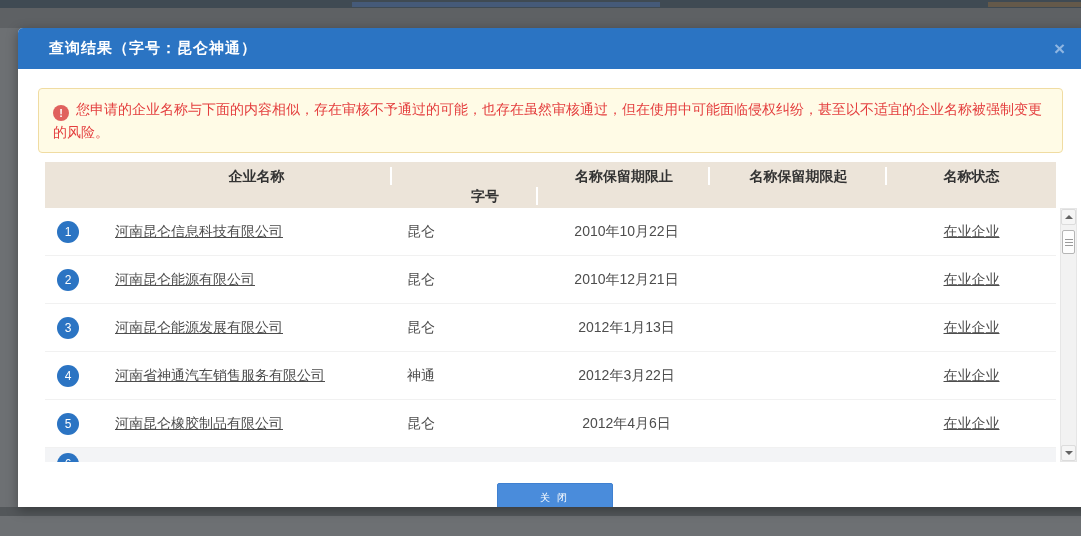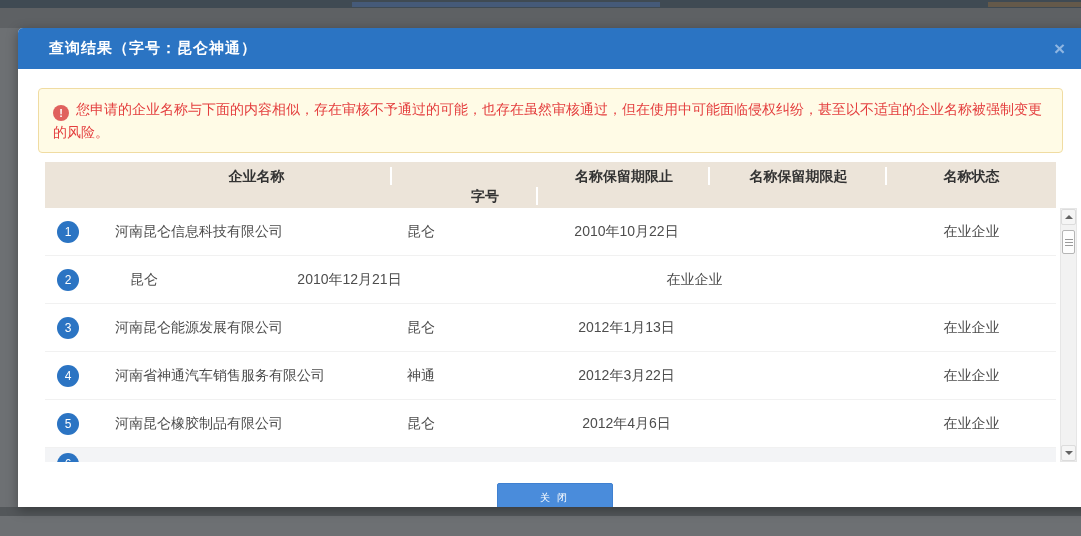--- a/index.html
+++ b/index.html
@@ -70,26 +70,26 @@
   .row-partial {
     height:14px; background:#f3f4f6; border-bottom:none; align-items:flex-start;
   }
   .c-num { width:70px; display:flex; }
   .badge {
     width:22px; height:22px; border-radius:50%; background:#2b74c3;
     color:#fff; font-size:12px; display:flex; align-items:center; justify-content:center;
     margin-left:12px; flex-shrink:0;
   }
   .row-partial .badge { margin-top:5px; }
-  .c-name   { width:277px; text-align:left; color:#4d4d4d; }
+  .c-name   { width:277px; text-align:left; color:#4d4d4d;text-decoration:underline; }
   .c-zihao  { width:146px; padding-left:15px; color:#4d4d4d; }
   .c-from   { width:177px; text-align:center; color:#4d4d4d; }
   .c-to     { width:172px; text-align:center; color:#4d4d4d; }
   .c-status { width:169px; text-align:center; }
-  .status-link { color:#4d4d4d; cursor:pointer; }
+  .status-link { color:#4d4d4d; text-decoration:underline; cursor:pointer; }
 
   
   .scrollbar {
     position:absolute; left:1015px; top:46px; width:17px; height:254px;
     background:#f2f2f2; border:1px solid #e6e6e6;
   }
   .sb-btn {
     position:absolute; left:0; width:15px; height:16px; background:#f5f5f5;
     border:1px solid #dcdcdc; border-radius:2px;
     display:flex; align-items:center; justify-content:center; cursor:pointer;
@@ -158,20 +158,21 @@
         <div class="c-zihao">昆仑</div>
         <div class="c-from">2010年10月22日</div>
         <div class="c-to"></div>
         <div class="c-status"><span class="status-link">在业企业</span></div>
       </div>
 
       <div class="row">
         <div class="c-num">
             <span class="badge">2</span>
           </div>
+        <div class="c-name">河南昆仑能源有限公司</div>
         <div class="c-zihao">昆仑</div>
         <div class="c-from">2010年12月21日</div>
         <div class="c-to"></div>
         <div class="c-status"><span class="status-link">在业企业</span></div>
       </div>
 
       <div class="row">
         <div class="c-num">
             <span class="badge">3</span>
           </div>

